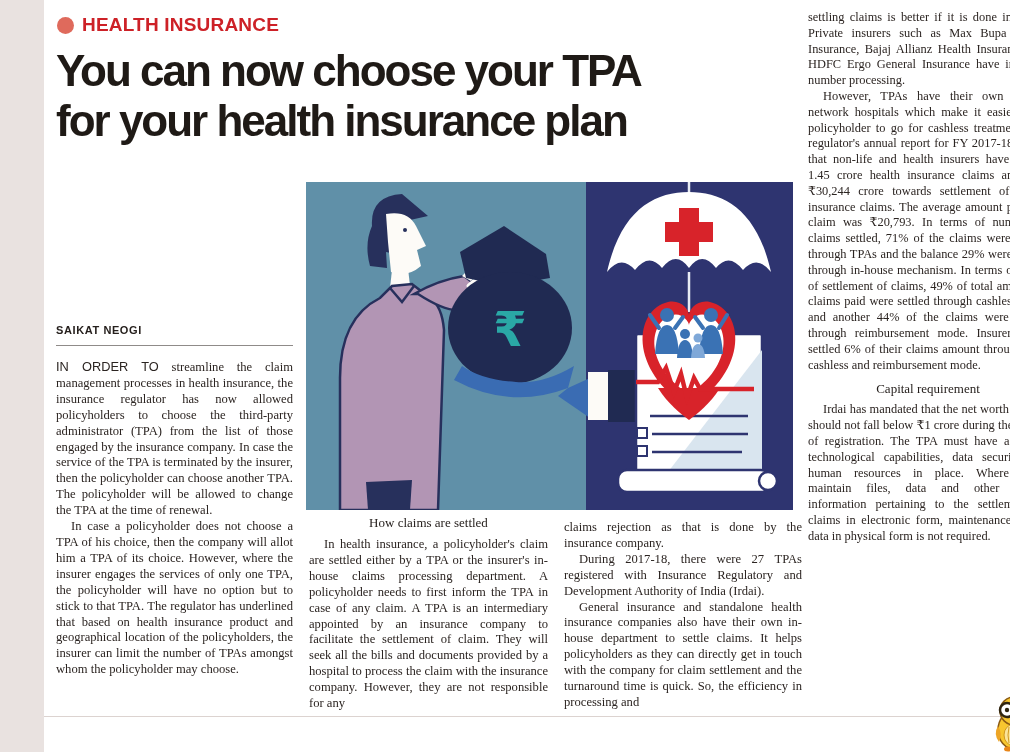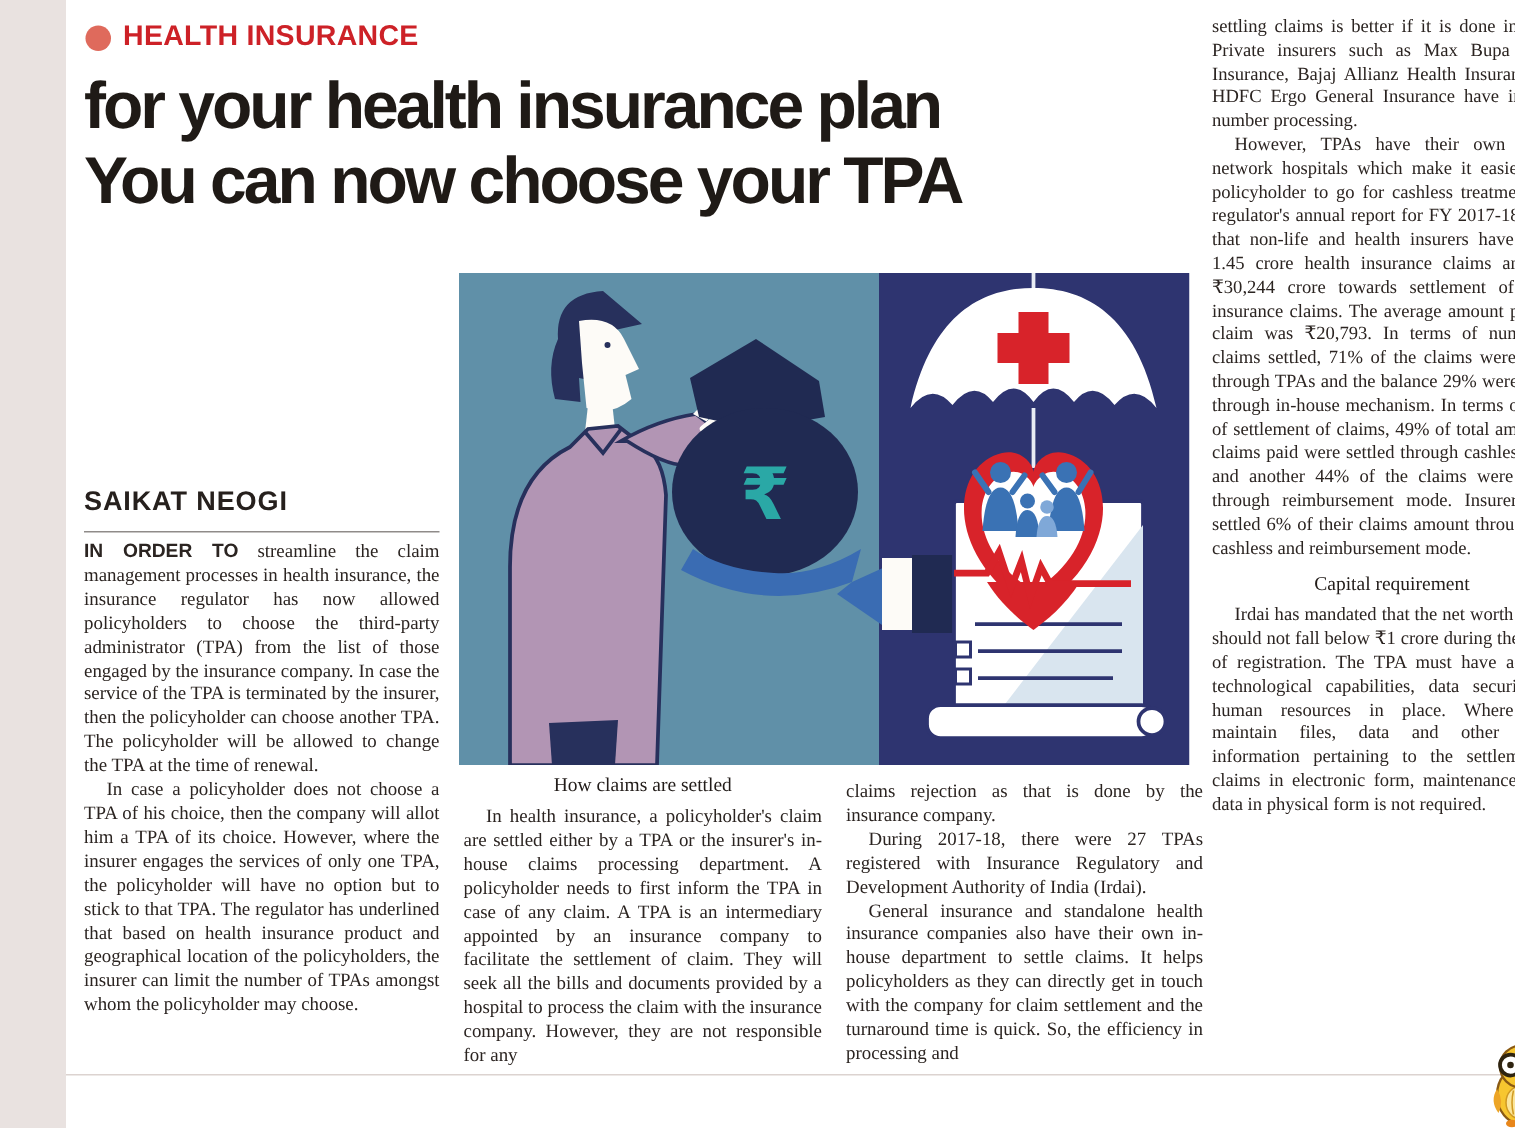--- a/index.html
+++ b/index.html
@@ -27,28 +27,28 @@
   .standfirst {
     position:absolute; left:12px; top:183px; width:237px;
     border-top:1px solid #8f8b89; border-bottom:1px solid #8f8b89;
     padding:10px 0 12px;
     font-weight:bold; font-size:18.5px; line-height:21.5px; color:#221c19;
   }
   .byline {
     position:absolute; left:12px; top:317px; width:237px;
     border-bottom:1px solid #8f8b89; padding:7px 0 9px;
     font-family:"Liberation Sans","DejaVu Sans",sans-serif;
-    font-weight:bold; font-size:18px; letter-spacing:0.6px; color:#26201d;
+    font-weight:bold; font-size:11px; letter-spacing:0.6px; color:#26201d;
   }
   .body-text { font-size:12.6px; line-height:15.9px; text-align:justify; overflow:hidden; }
   .body-text p { margin:0; }
   .body-text p.indent { text-indent:15px; }
   .lead-in {
     font-family:"Liberation Sans","DejaVu Sans",sans-serif;
-    font-weight:bold; font-size:12.8px;
+    font-weight:normal; font-size:12.8px;
   }
   #col1 { position:absolute; left:12px;  top:359px; width:237px; height:353px; }
   #col2 { position:absolute; left:265px; top:514px; width:239px; height:200px; }
   #col3 { position:absolute; left:520px; top:520px; width:238px; height:194px; }
   #col4 { position:absolute; left:764px; top:10px;  width:240px; height:704px; font-size:12.4px; line-height:15.8px; }
   .section-heading {
     font-weight:400; font-size:13px; line-height:18px;
     text-align:center; margin:0 0 5px 0; color:#221c19;
   }
   #col4 .section-heading { margin:7px 0 4px 0; }
@@ -68,22 +68,22 @@
 <body>
 
 <div id="page">
 
   <div class="kicker">
     <div class="kicker-dot"></div>
     <div class="kicker-label">HEALTH INSURANCE</div>
   </div>
 
   <h1 class="headline">
+    <span>You can now choose your TPA</span>
     <span>for your health insurance plan</span>
-    <span>You can now choose your TPA</span>
   </h1>
 
 
   <div class="byline">SAIKAT NEOGI</div>
 
   <div id="col1" class="body-text">
     <p><span class="lead-in">IN ORDER TO</span><span> streamline the claim management processes in health insurance, the insurance regulator has now allowed policyholders to choose the third-party administrator (TPA) from the list of those engaged by the insurance company. In case the service of the TPA is terminated by the insurer, then the policyholder can choose another TPA. The policyholder will be allowed to change the TPA at the time of renewal.</span></p>
     <p class="indent">In case a policyholder does not choose a TPA of his choice, then the company will allot him a TPA of its choice. However, where the insurer engages the services of only one TPA, the policyholder will have no option but to stick to that TPA. The regulator has underlined that based on health insurance product and geographical location of the policyholders, the insurer can limit the number of TPAs amongst whom the policyholder may choose.</p>
   </div>
 

